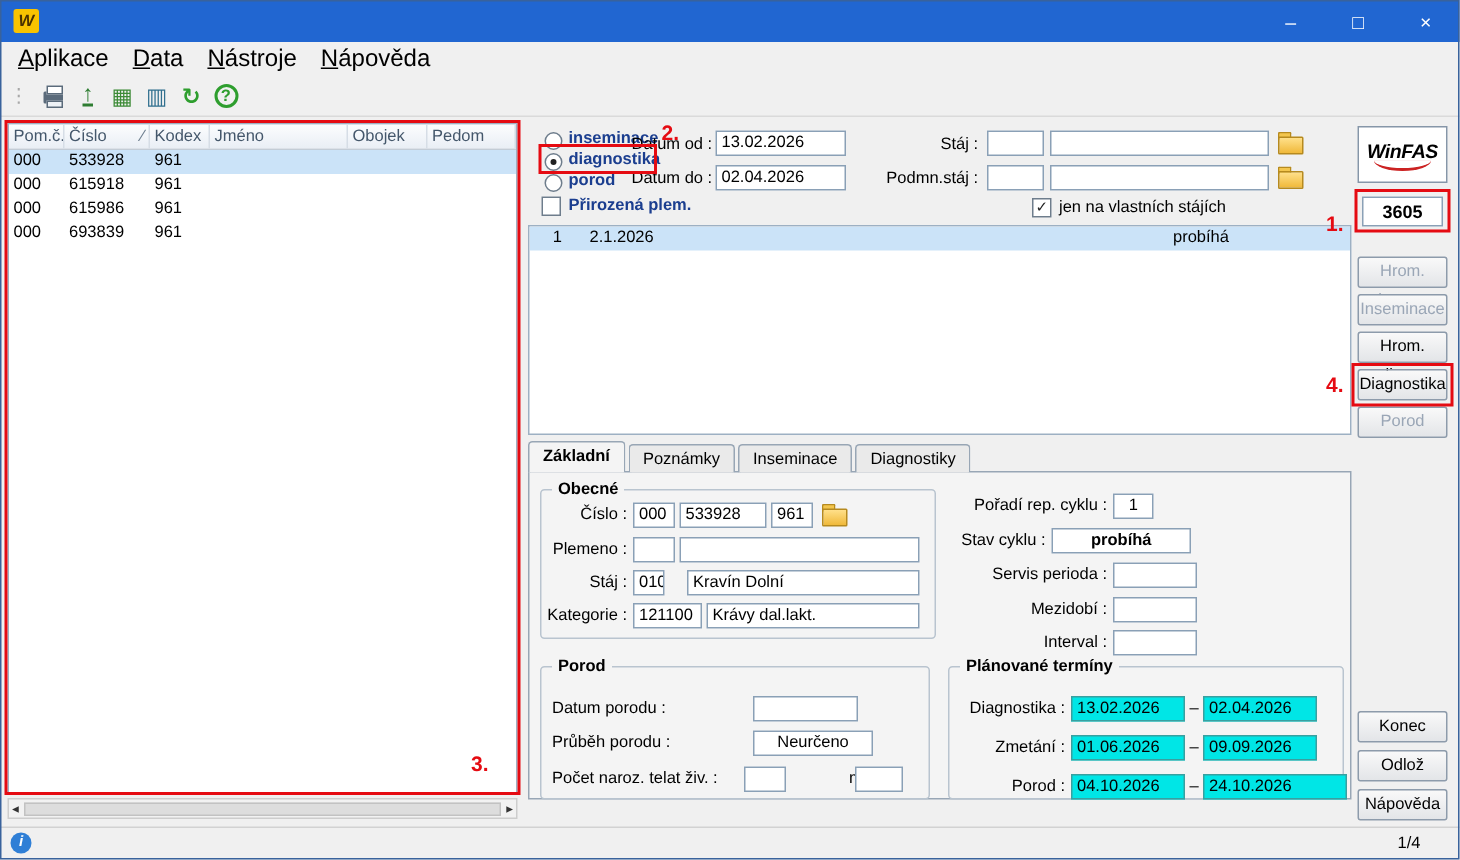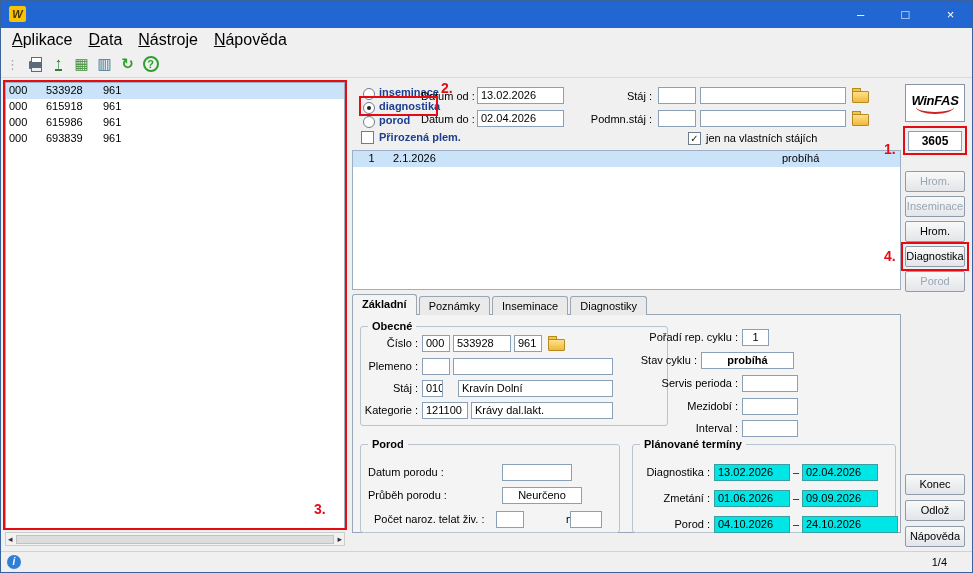--- a/index.html
+++ b/index.html
@@ -115,20 +115,31 @@
     </span>
   <span class="tb-icon ic-grid">▦</span>
   <span class="tb-icon ic-cols">▥</span>
   <span class="tb-icon ic-refresh">↻</span>
   <span class="tb-icon">
       <span class="ic-help">?</span>
     </span>
 </div>
 
 <div class="panel" style="left:5px; top:82px; width:340px; height:447px;">
+  <div class="tbl-header">
+    <div class="cell" style="width:37px">Pom.č.</div>
+    <div class="cell" style="width:57px">
+        <span>Číslo</span>
+        <span class="sort">∕</span>
+      </div>
+    <div class="cell" style="width:40px">Kodex</div>
+    <div class="cell" style="width:92px">Jméno</div>
+    <div class="cell" style="width:53px">Obojek</div>
+    <div class="cell" style="width:59px">Pedom</div>
+  </div>
   <div class="tbl-row selected">
     <div class="cell" style="width:37px">000</div>
     <div class="cell" style="width:57px">533928</div>
     <div class="cell" style="width:40px">961</div>
     <div class="cell" style="width:92px"></div>
     <div class="cell" style="width:53px"></div>
     <div class="cell" style="width:59px"></div>
   </div>
   <div class="tbl-row">
     <div class="cell" style="width:37px">000</div>
@@ -204,21 +215,21 @@
 
 <div class="tabs">
   <div class="tab active">Základní</div>
   <div class="tab">Poznámky</div>
   <div class="tab">Inseminace</div>
   <div class="tab">Diagnostiky</div>
 </div>
 
 <div class="form-panel"></div>
 
-<div class="groupbox" style="left:360px; top:326px; width:308px; height:100px;">
+<div class="groupbox" style="left:360px; top:326px; width:264px; height:100px;">
   <span class="group-title">Obecné</span>
 </div>
 <span class="lbl r" style="left:368px; top:337px; width:50px;">Číslo :</span>
 <div class="field" style="left:422px; top:335px; width:28px;">000</div>
 <div class="field" style="left:453px; top:335px; width:58px;">533928</div>
 <div class="field" style="left:514px; top:335px; width:28px;">961</div>
 <span class="folder" style="left:548px; top:336px;"></span>
 
 <span class="lbl r" style="left:360px; top:360px; width:58px;">Plemeno :</span>
 <div class="field" style="left:422px; top:358px; width:28px;"></div>
@@ -243,21 +254,21 @@
 <span class="lbl r" style="left:618px; top:422px; width:120px;">Interval :</span>
 <div class="field" style="left:742px; top:420px; width:56px;"></div>
 
 <div class="groupbox" style="left:360px; top:444px; width:260px; height:89px;">
   <span class="group-title">Porod</span>
 </div>
 <span class="lbl" style="left:368px; top:466px;">Datum porodu :</span>
 <div class="field" style="left:502px; top:464px; width:70px;"></div>
 <span class="lbl" style="left:368px; top:489px;">Průběh porodu :</span>
 <div class="field center" style="left:502px; top:487px; width:80px;">Neurčeno</div>
-<span class="lbl" style="left:368px; top:513px;margin-left:6px;">Počet naroz. telat živ. :</span>
+<span class="lbl" style="left:368px; top:513px;">Počet naroz. telat živ. :</span>
 <div class="field" style="left:496px; top:511px; width:28px;"></div>
 <span class="lbl" style="left:532px; top:513px;margin-left:34px;">mrtvé :</span>
 <div class="field" style="left:570px; top:511px; width:32px;"></div>
 
 <div class="groupbox" style="left:632px; top:444px; width:264px; height:89px;">
   <span class="group-title">Plánované termíny</span>
 </div>
 <span class="lbl r" style="left:634px; top:466px; width:76px;">Diagnostika :</span>
 <div class="field cyan" style="left:714px; top:464px; width:76px;">13.02.2026</div>
 <span class="lbl" style="left:793px; top:466px;">–</span>

